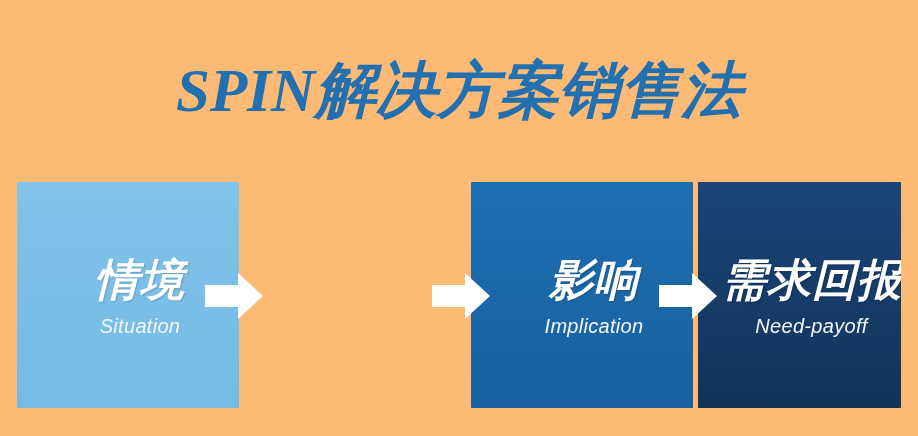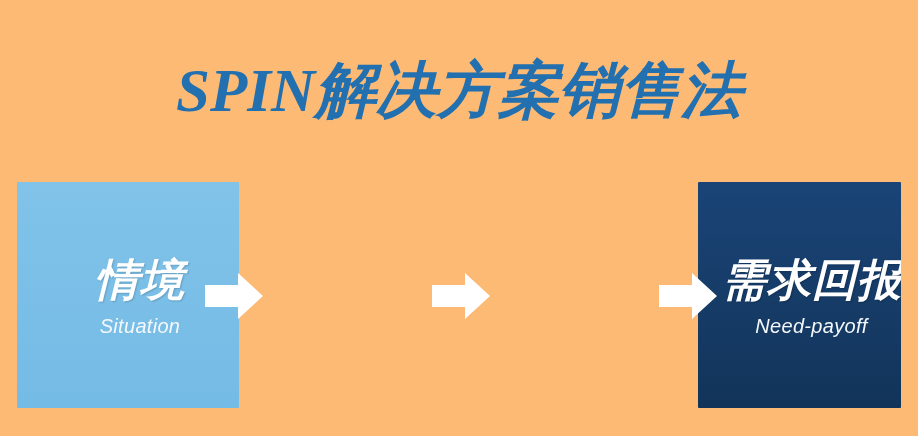--- a/index.html
+++ b/index.html
@@ -119,20 +119,26 @@
   <div id="stage-row">
 
     <div class="stage" id="stage-0">
       <div class="stage-inner">
         <div class="stage-cn">情境</div>
         <div class="stage-en">Situation</div>
       </div>
     </div>
 
 
+    <div class="stage" id="stage-2">
+      <div class="stage-inner">
+        <div class="stage-cn">影响</div>
+        <div class="stage-en">Implication</div>
+      </div>
+    </div>
 
     <div class="stage" id="stage-3">
       <div class="stage-inner">
         <div class="stage-cn">需求回报</div>
         <div class="stage-en">Need-payoff</div>
       </div>
     </div>
 
   </div>
 

